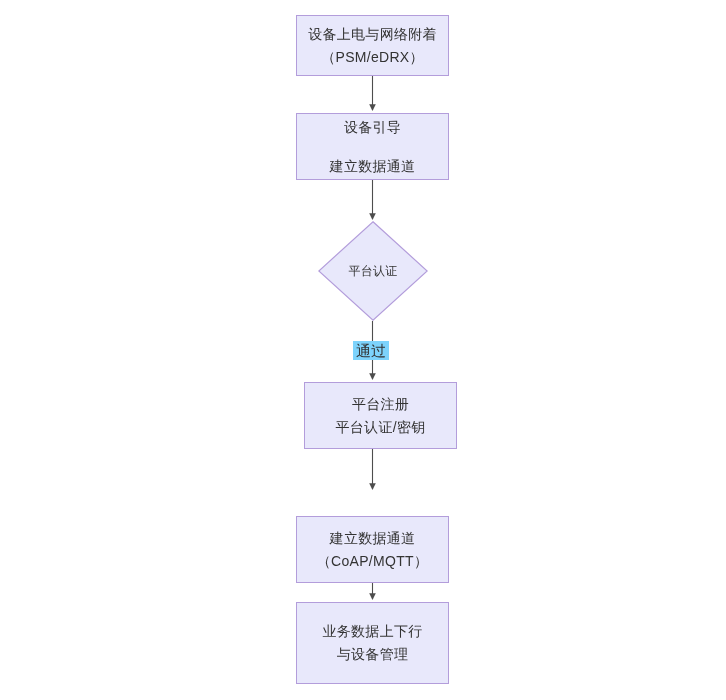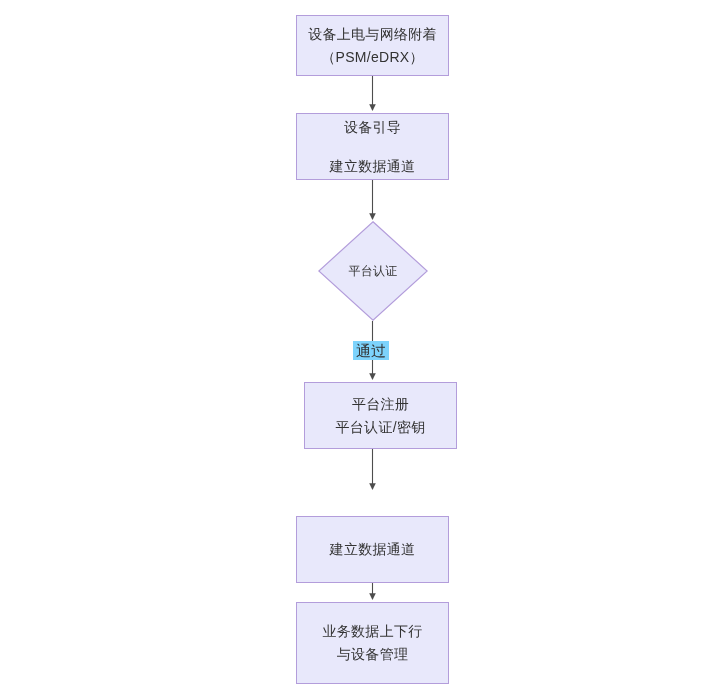--- a/index.html
+++ b/index.html
@@ -118,20 +118,21 @@
 
   <div class="edge-label" style="left:353px; top:341px;">通过</div>
 
   <div class="node" style="left:304px; top:382px; width:153px; height:67px;">
     <span class="line1">平台注册</span>
     <span class="line2">平台认证/密钥</span>
   </div>
 
   <div class="node" style="left:296px; top:516px; width:153px; height:67px;">
     <span class="line1">建立数据通道</span>
+    <span class="line2">（CoAP/MQTT）</span>
   </div>
 
   <div class="node" style="left:296px; top:602px; width:153px; height:82px;">
     <span class="line1">业务数据上下行</span>
     <span class="line2">与设备管理</span>
   </div>
 
 </div>
 
 </body></html>

